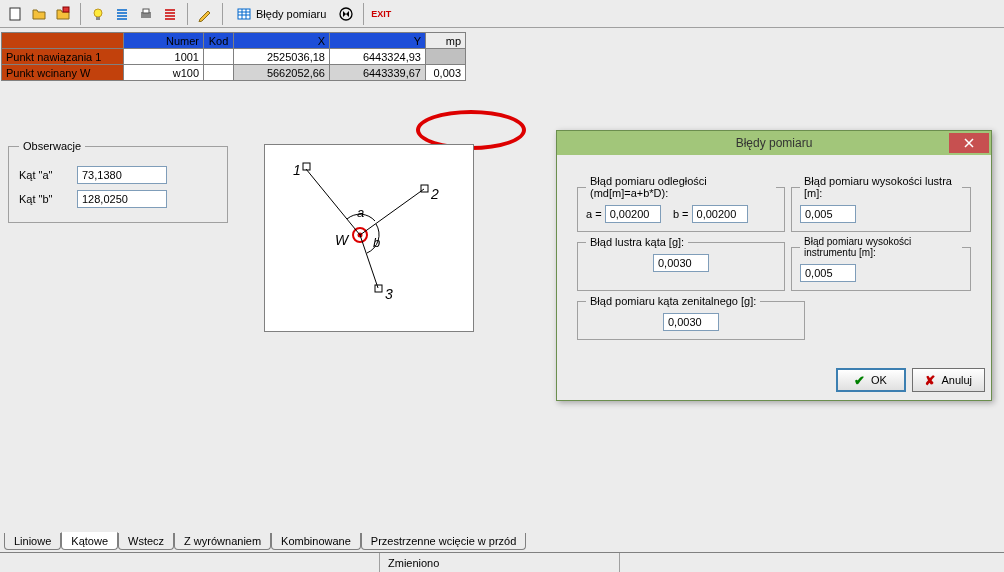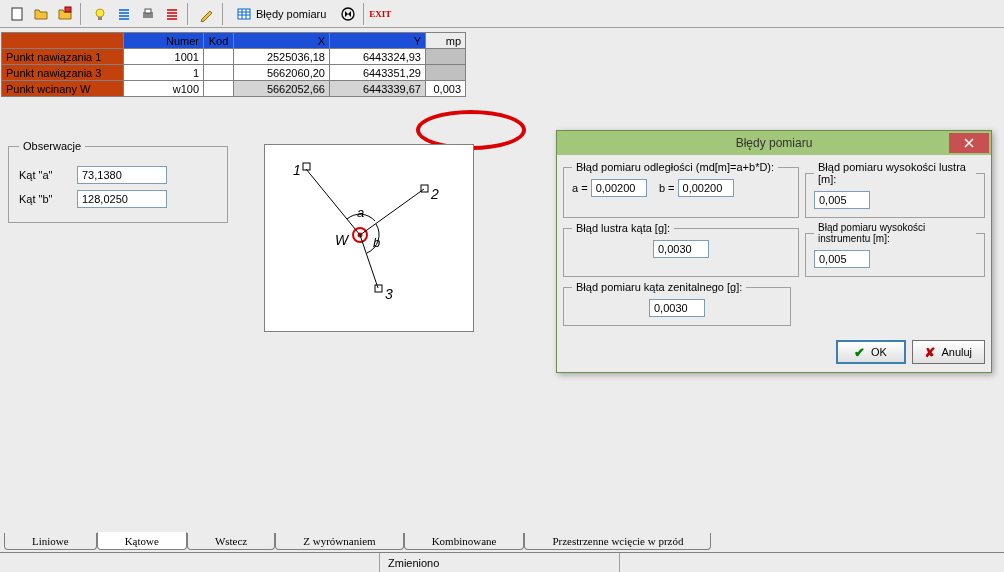--- a/index.html
+++ b/index.html
@@ -1,18 +1,18 @@
 <!DOCTYPE html>
 <html><head>
 <meta charset="utf-8">
 <style>
   * { box-sizing: border-box; }
   body { margin: 0; padding: 0; font-family: Tahoma, Arial, sans-serif; font-size: 11px; background: #ececec; width: 1004px; height: 572px; overflow: hidden; position: relative; }
   .toolbar { background: #ececec; border-bottom: 1px solid #a0a0a0; height: 28px; display: flex; align-items: center; padding: 0 4px; gap: 2px; }
-  .toolbar .tool-btn { width: 22px; height: 22px; display: flex; align-items: center; justify-content: flex-end; cursor: pointer; border: 1px solid transparent; font-family: Liberation Serif, serif; }
+  .toolbar .tool-btn { width: 22px; height: 22px; display: flex; align-items: center; justify-content: center; cursor: pointer; border: 1px solid transparent; }
   .toolbar .sep { width: 1px; height: 22px; background: #a0a0a0; margin: 0 4px; }
   .toolbar .tool-label { font-size: 11px; padding: 0 6px; cursor: pointer; display: flex; align-items: center; gap: 4px; height: 22px; border: 1px solid transparent; }
   .main-area { position: relative; height: 504px; }
   .data-table { border-collapse: collapse; margin: 4px 0 0 1px; }
   .data-table td, .data-table th { border: 1px solid #808080; padding: 1px 4px; height: 16px; font-size: 11px; background: #fff; font-weight: normal; }
   .data-table th { background: #1d4ed8; text-align: center; }
   .data-table .row-label { background: #c2410c; text-align: left; padding-left: 4px; width: 122px; }
   .data-table .num { text-align: right; width: 80px; }
   .data-table .kod { width: 30px; }
   .data-table .x, .data-table .y { text-align: right; width: 96px; }
@@ -23,31 +23,31 @@
   fieldset { border: 1px solid #a0a0a0; padding: 8px 10px; margin: 0; }
   legend { font-size: 11px; padding: 0 4px; }
   .obs-row { display: flex; align-items: center; margin: 6px 0; gap: 8px; }
   .obs-row label { width: 50px; }
   .obs-row input { width: 90px; height: 18px; border: 1px solid #7f9db9; padding: 0 4px; font-size: 11px; }
   .diagram { position: absolute; top: 112px; left: 264px; width: 210px; height: 188px; background: #fff; border: 1px solid #808080; }
   .red-ellipse { position: absolute; top: 78px; left: 416px; width: 110px; height: 40px; border: 4px solid #d00; border-radius: 50%; pointer-events: none; }
   .dialog { position: absolute; top: 98px; left: 556px; width: 436px; background: #ececec; border: 1px solid #6b8e4e; box-shadow: 2px 2px 6px rgba(0,0,0,0.3); }
   .dialog-title { background: #a2c67a; color: #333; padding: 4px 8px; display: flex; align-items: center; justify-content: center; position: relative; height: 24px; font-size: 12px; }
   .dialog-title .close { position: absolute; right: 2px; top: 2px; width: 40px; height: 20px; background: #c75050; color: #fff; display: flex; align-items: center; justify-content: center; cursor: pointer; font-size: 12px; }
-  .dialog-body { padding: 6px; }
+  .dialog-body { padding: 20px; }
   .dialog-row { display: flex; gap: 6px; margin-bottom: 4px; }
   .dialog fieldset { flex: 1; padding: 6px 8px 8px 8px; }
   .dialog input { width: 56px; height: 18px; border: 1px solid #7f9db9; padding: 0 4px; font-size: 11px; }
   .dialog-buttons { display: flex; justify-content: flex-end; gap: 6px; padding: 4px 6px 8px 6px; }
   .btn { border: 1px solid #707070; background: linear-gradient(#fff, #e0e0e0); padding: 3px 12px; font-size: 11px; cursor: pointer; display: flex; align-items: center; gap: 6px; min-width: 70px; justify-content: center; height: 24px; }
   .btn.ok { border: 2px solid #3c7fb1; }
   .check { color: #008000; font-weight: bold; font-size: 13px; }
   .cross { color: #c00000; font-weight: bold; font-size: 13px; }
   .tabs { position: absolute; bottom: 22px; left: 4px; display: flex; align-items: flex-end; height: 20px; font-size: 11px; }
-  .tab { border: 1px solid #808080; border-top: none; background: #ececec; padding: 2px 27px; margin-right: 0px; cursor: pointer; border-radius: 0 0 4px 4px; position: relative; top: 0; font-family: Liberation Serif, serif; }
+  .tab { border: 1px solid #808080; border-top: none; background: #ececec; padding: 2px 9px; margin-right: 0px; cursor: pointer; border-radius: 0 0 4px 4px; position: relative; top: 0; }
   .tab.active { background: #fff; border-top: 1px solid #fff; z-index: 2; }
   .status-bar { position: absolute; bottom: 0; left: 0; right: 0; height: 20px; border-top: 1px solid #808080; display: flex; align-items: center; font-size: 11px; }
   .status-cell { border-right: 1px solid #a0a0a0; height: 100%; display: flex; align-items: center; padding: 0 8px; }
   .status-cell.wide { width: 380px; }
 </style>
 </head>
 <body>
 
 <div class="toolbar">
   <div class="tool-btn">
@@ -126,28 +126,20 @@
       <th class="x">X</th>
       <th class="y">Y</th>
       <th class="mp" style="background:#ececec">mp</th>
     </tr>
     <tr>
       <td class="row-label">Punkt nawiązania 1</td>
       <td class="num">1001</td>
       <td class="kod"></td>
       <td class="x">2525036,18</td>
       <td class="y">6443324,93</td>
-      <td class="mp"></td>
-    </tr>
-    <tr>
-      <td class="row-label">Punkt nawiązania 3</td>
-      <td class="num">1</td>
-      <td class="kod"></td>
-      <td class="x">5662060,20</td>
-      <td class="y">6443351,29</td>
       <td class="mp"></td>
     </tr>
     <tr class="result">
       <td class="row-label">Punkt wcinany W</td>
       <td class="num">w100</td>
       <td class="kod"></td>
       <td class="x">5662052,66</td>
       <td class="y">6443339,67</td>
       <td class="mp">0,003</td>
     </tr>

